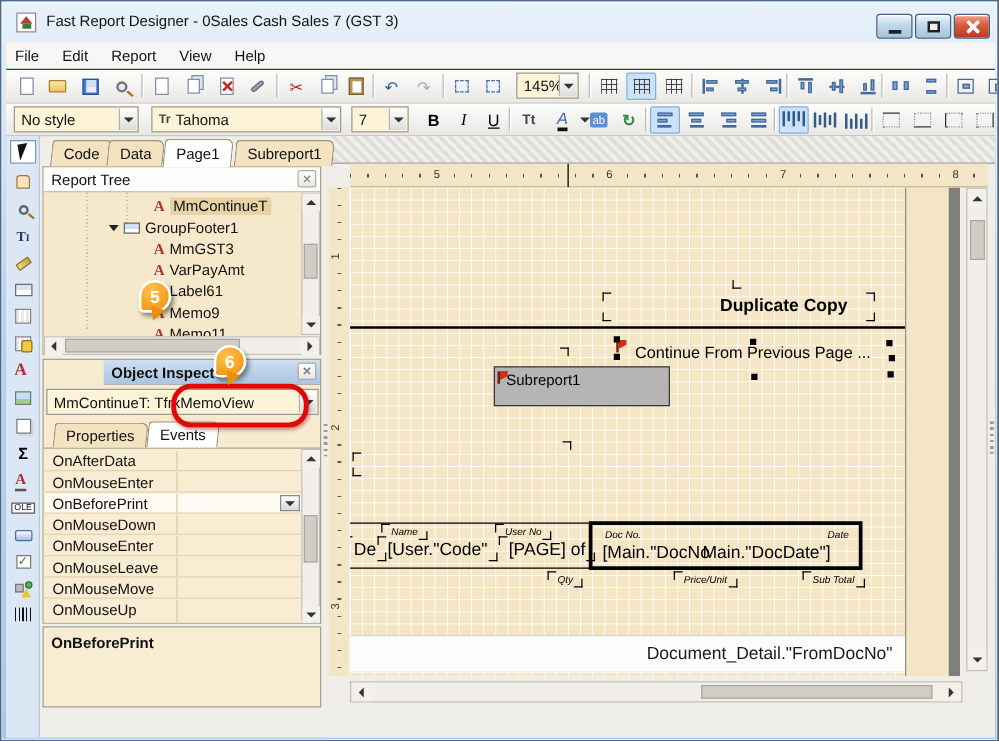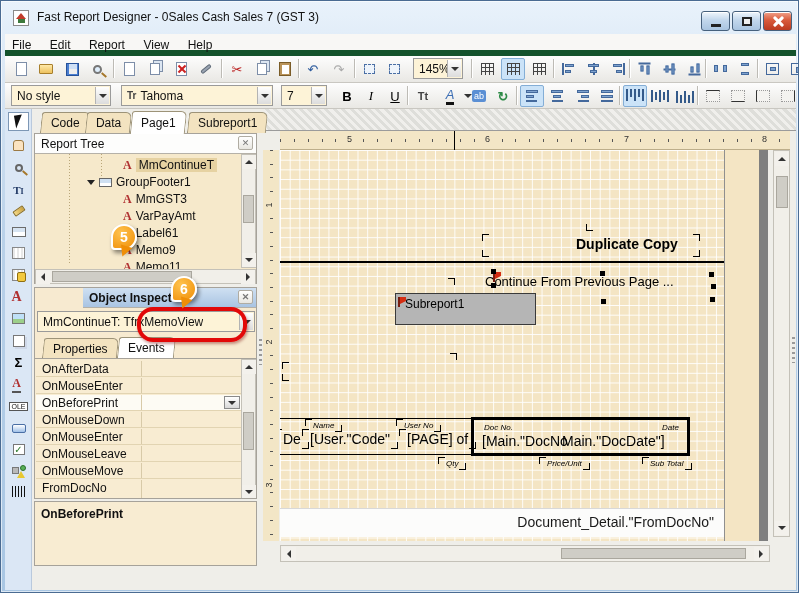--- a/index.html
+++ b/index.html
@@ -19,21 +19,21 @@
   .winbtn { position:absolute; top:10px; width:29px; height:20px; border:1px solid #47617d; border-radius:3px;
     background:linear-gradient(#f0f6fc,#c2d7ec 45%,#a9c4e0); box-shadow:inset 0 1px 0 #fff; }
   #btn-close { background:linear-gradient(#f2a38c,#d95b3c 45%,#bb3a20); }
   .glyph-min { position:absolute; left:9px; top:12px; width:10px; height:3px; background:#222; }
   .glyph-restore { position:absolute; left:9px; top:5px; width:10px; height:9px; border:2px solid #222; background:#eee; }
   .glyph-x1,.glyph-x2 { position:absolute; left:8px; top:8px; width:13px; height:3px; background:#fff; border-radius:1px; }
   .glyph-x1 { transform:rotate(45deg);} .glyph-x2 { transform:rotate(-45deg);}
   
   #content { position:absolute; left:4px; top:33px; width:791px; height:556px; background:#efeee9; }
   
-  #menubar { position:absolute; left:0; top:0; width:100%; height:22px; background:#f8f7f5; border-bottom:6px solid #14532d; }
+  #menubar { position:absolute; left:0; top:0; width:100%; height:22px; background:#f8f7f5; border-bottom:1px solid #14532d; }
   .menu-item { display:inline-block; padding:4px 7px 0 7px; font-size:12px; color:#111; }
   
   .toolbar { position:absolute; left:0; width:100%; background:linear-gradient(#fdfdfd,#e9e8e4); border-bottom:1px solid #c9c7c1; }
   #toolbar1 { top:22px; height:27px; }
   #toolbar2 { top:49px; height:26px; }
   .tbtn { position:absolute; top:2px; width:24px; height:22px; border:1px solid transparent; border-radius:2px; display:flex; align-items:center; justify-content:center; }
   .tbtn.pressed { background:#cbe3f8; border-color:#84aed6; }
   .tsep { position:absolute; top:3px; width:1px; height:19px; background:#bdbbb5; box-shadow:1px 0 0 #fff; }
   .combo { position:absolute; top:2px; height:21px; background:#fdf3d7; border:1px solid #9a9a9a; font-size:12px; color:#111; display:flex; align-items:center; padding-left:5px; }
   .combo .dd { position:absolute; right:1px; top:1px; bottom:1px; width:14px; background:linear-gradient(#fefefe,#dcdcdc); border-left:1px solid #b3b3b3; }
@@ -617,21 +617,21 @@
             </div>
           <div class="irow" style="top:70px">
               <span>OnMouseEnter</span>
               <span class="vcell"></span>
             </div>
           <div class="irow" style="top:104px">
               <span>OnMouseMove</span>
               <span class="vcell"></span>
             </div>
           <div class="irow" style="top:121px">
-              <span>FromDocNo</span>
+              <span>OnMouseUp</span>
               <span class="vcell"></span>
             </div>
           <div class="irow" style="top:136px">
               <span>OnPreviewClick</span>
               <span class="vcell"></span>
             </div>
 
           <div class="sbar" style="right:0;top:0;width:15px;height:141px">
             <span class="sarrow" style="top:0;left:0">
                 <i class="tri-u"></i>
@@ -683,21 +683,21 @@
 
           <div class="memo" style="left:296px; top:86px; font-size:14px; font-weight:bold;">Duplicate Copy</div>
           <span class="cm tl" style="left:202px;top:84px"></span>
           <span class="cm bl" style="left:202px;top:100px"></span>
           <span class="cm tr" style="left:413px;top:84px"></span>
           <span class="cm br" style="left:413px;top:100px"></span>
           <span class="cm bl" style="left:306px;top:74px"></span>
 
           <div class="bandline" style="top:111px"></div>
 
-          <div class="memo" style="left:205px; top:124px;">Continue From Previous Page ...</div>
+          <div class="memo" style="left:228px; top:124px;">Continue From Previous Page ...</div>
           <span class="flag" style="left:213px; top:122px;"></span>
           <span class="handle" style="left:211px;top:119px"></span>
           <span class="handle" style="left:320px;top:121px"></span>
           <span class="handle" style="left:429px;top:122px"></span>
           <span class="handle" style="left:211px;top:133px"></span>
           <span class="handle" style="left:431px;top:134px"></span>
           <span class="handle" style="left:212px;top:146px"></span>
           <span class="handle" style="left:321px;top:149px"></span>
           <span class="handle" style="left:430px;top:147px"></span>
           <span class="cm tr" style="left:168px;top:128px"></span>

